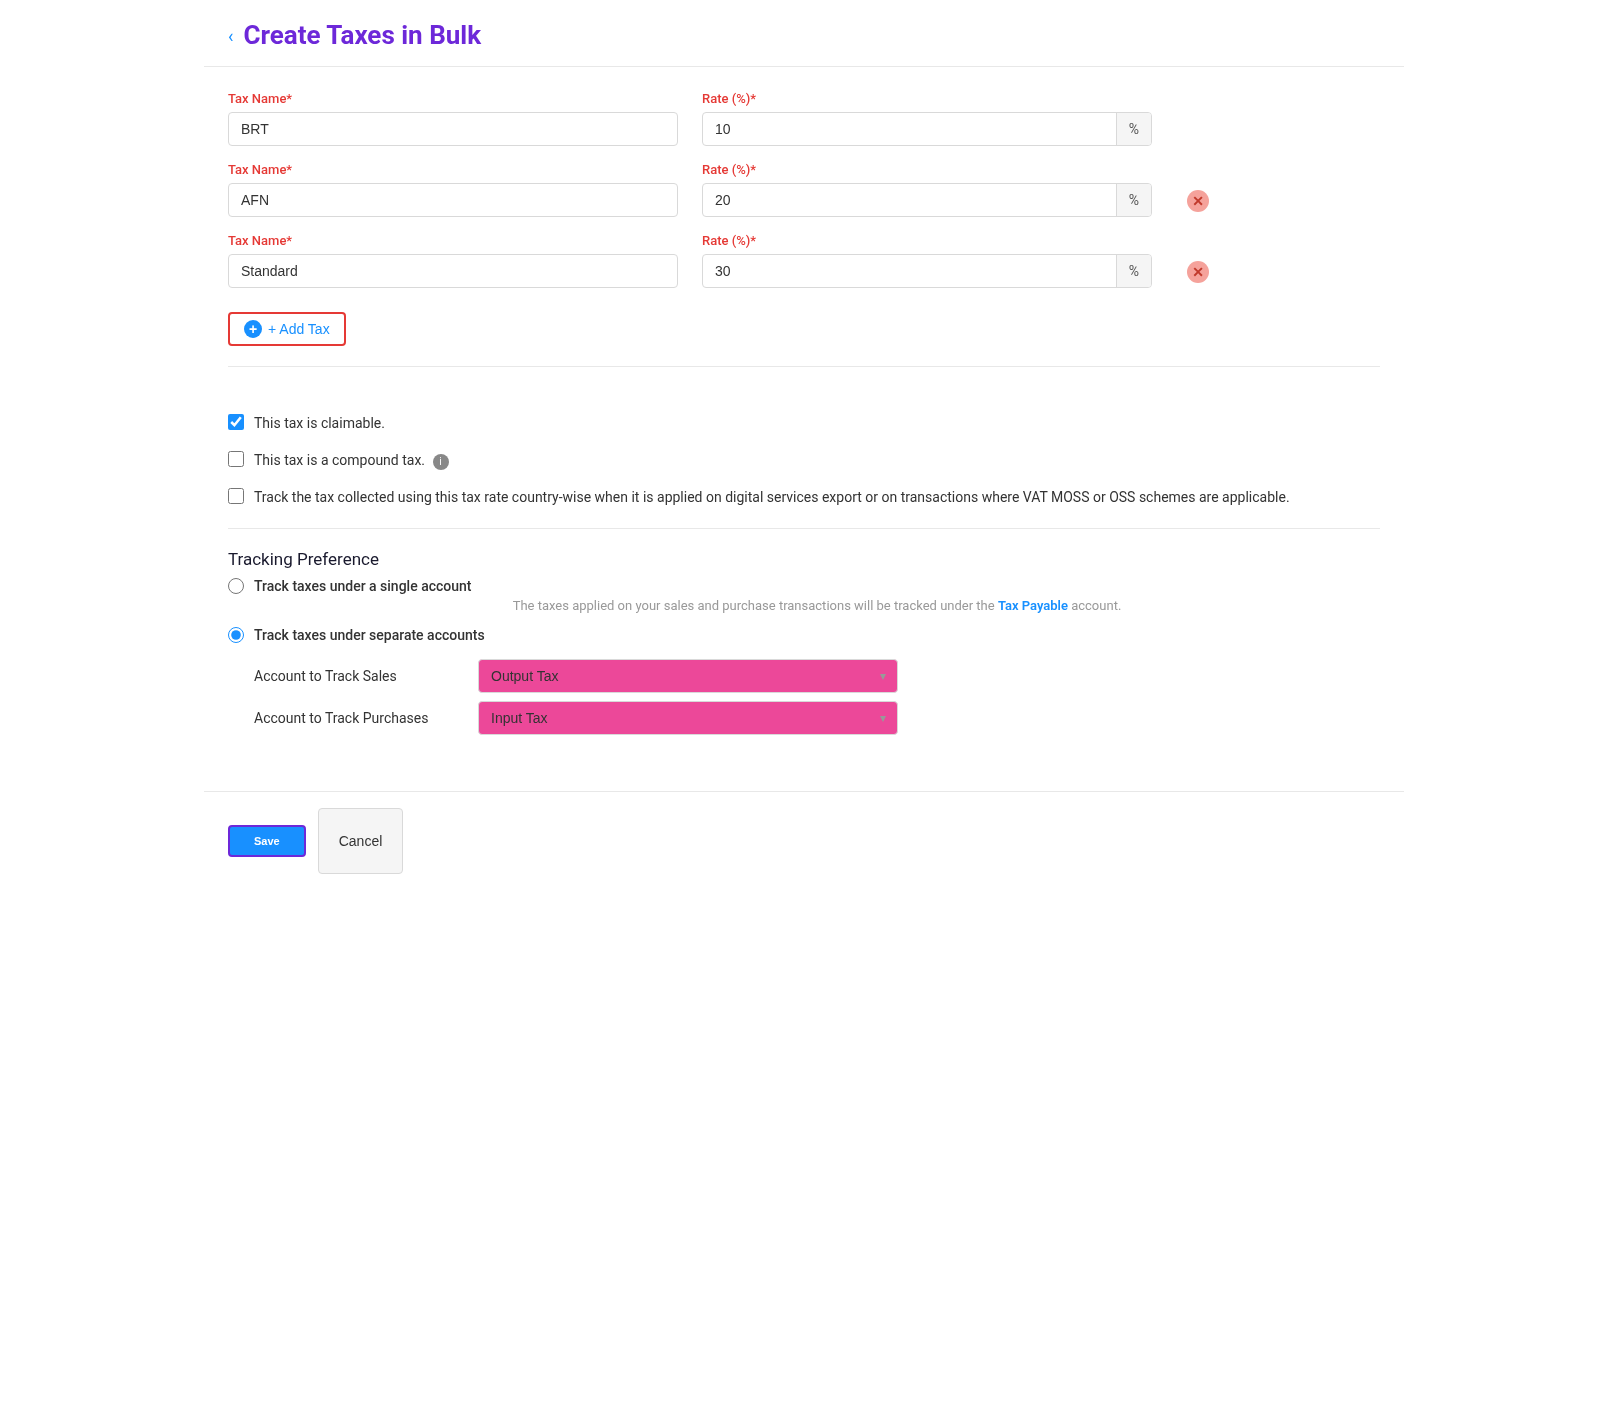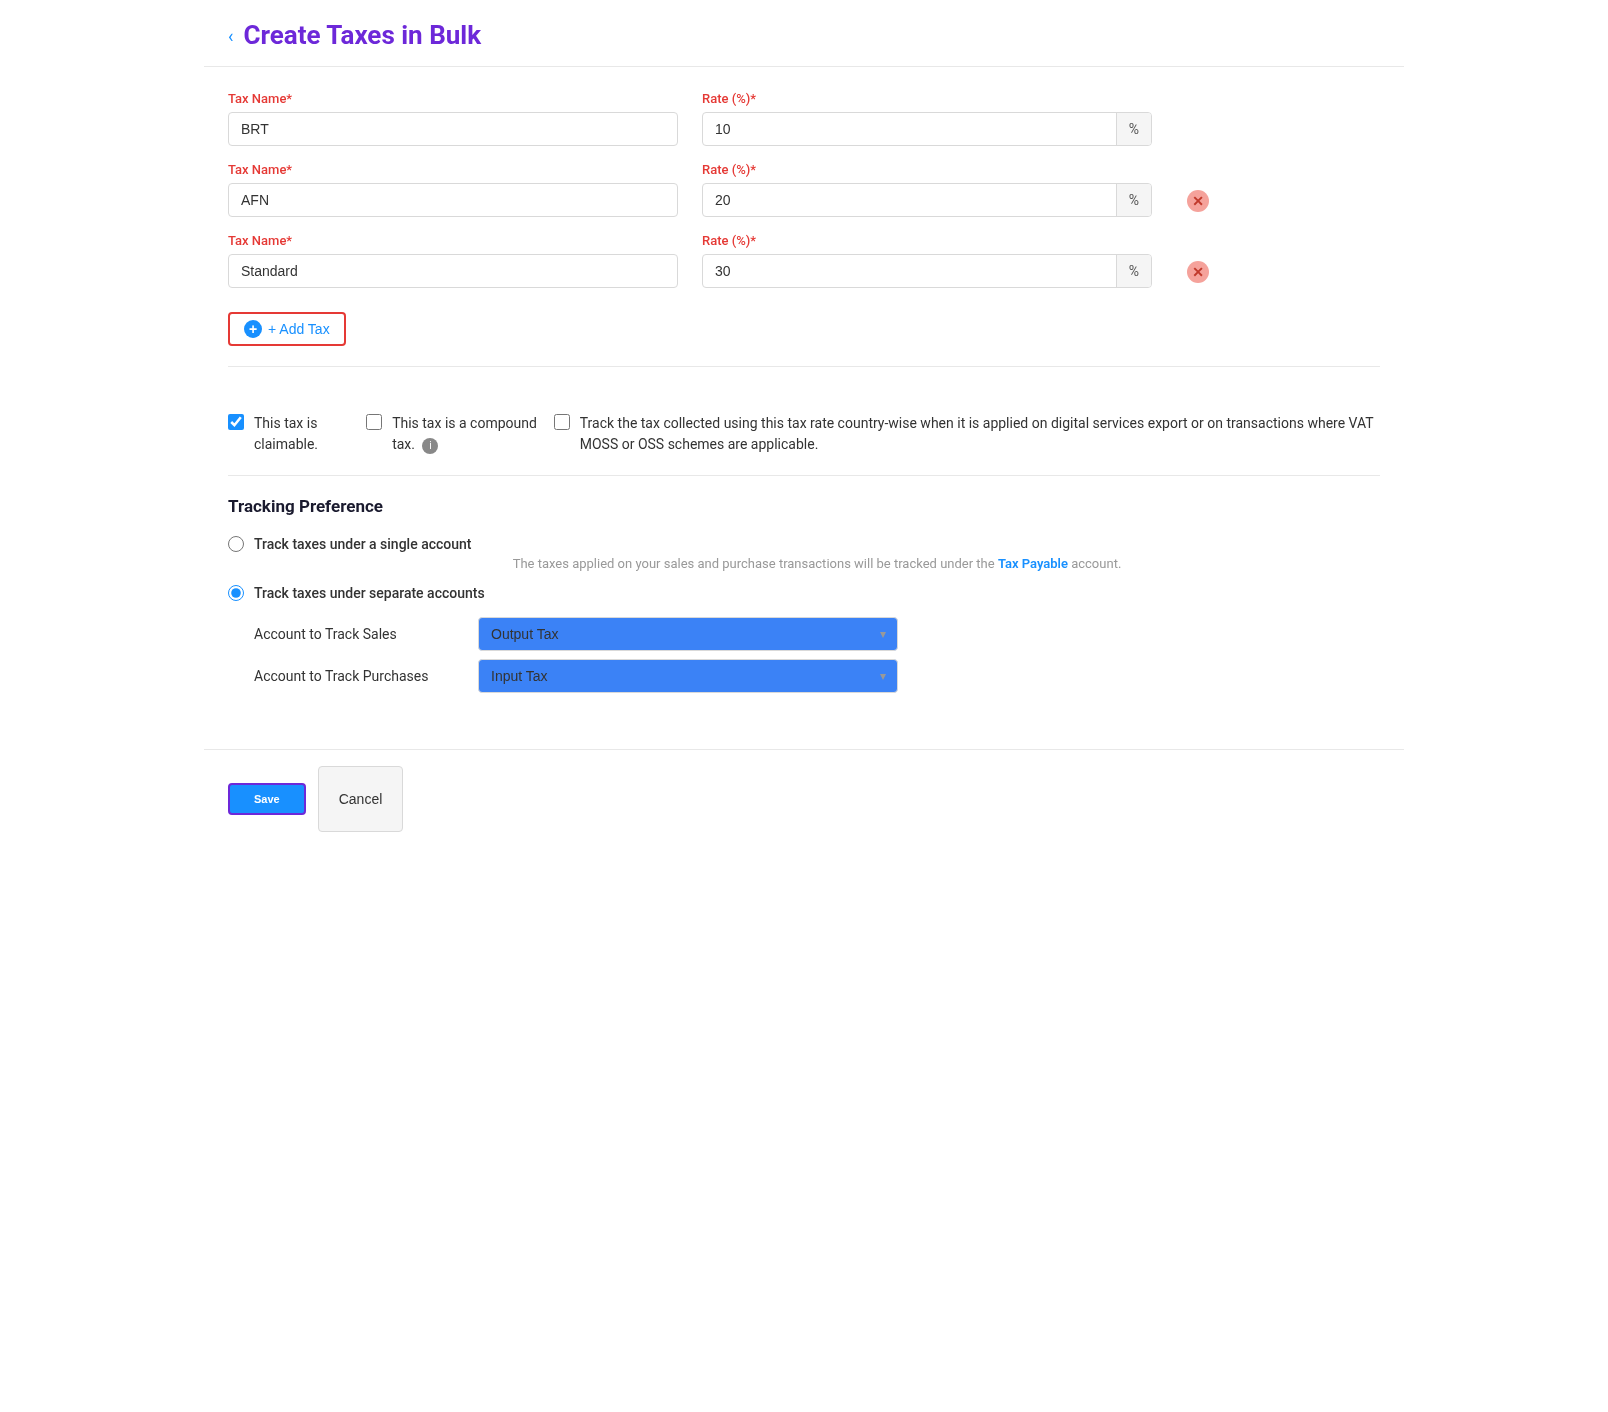--- a/index.html
+++ b/index.html
@@ -136,21 +136,21 @@
       font-weight: bold;
       line-height: 1;
     }
     .divider {
       border: none;
       border-top: 1px solid #e8e8e8;
       margin: 20px 0;
     }
     .options-section {
       display: flex;
-      flex-direction: row;
+      flex-direction: column;
       gap: 16px;
       margin-bottom: 20px;
       margin-top: 46px;
     }
     .checkbox-row {
       display: flex;
       align-items: flex-start;
       gap: 10px;
     }
     .checkbox-row input[type="checkbox"] {
@@ -177,23 +177,23 @@
       color: #fff;
       font-size: 10px;
       margin-left: 4px;
       cursor: pointer;
     }
     .tracking-section {
       margin-top: 8px;
     }
     .tracking-title {
       font-size: 17px;
-      font-weight: 700;
+      font-weight: 400;
       color: #1a1a2e;
-      margin-bottom: 20px;
+      margin-bottom: 9px;
     }
     .radio-group {
       display: flex;
       flex-direction: column;
       gap: 14px;
     }
     .radio-row {
       display: flex;
       flex-direction: column;
       gap: 4px;
@@ -248,21 +248,21 @@
       width: 420px;
     }
     .select-wrapper select {
       width: 100%;
       padding: 8px 36px 8px 12px;
       border: 1px solid #d9d9d9;
       border-radius: 4px;
       font-size: 14px;
       color: #333;
       appearance: none;
-      background: #3b82f6;
+      background: #ec4899;
       cursor: pointer;
       outline: none;
     }
     .select-arrow {
       position: absolute;
       right: 12px;
       top: 50%;
       transform: translateY(-50%);
       pointer-events: none;
       color: #999;

